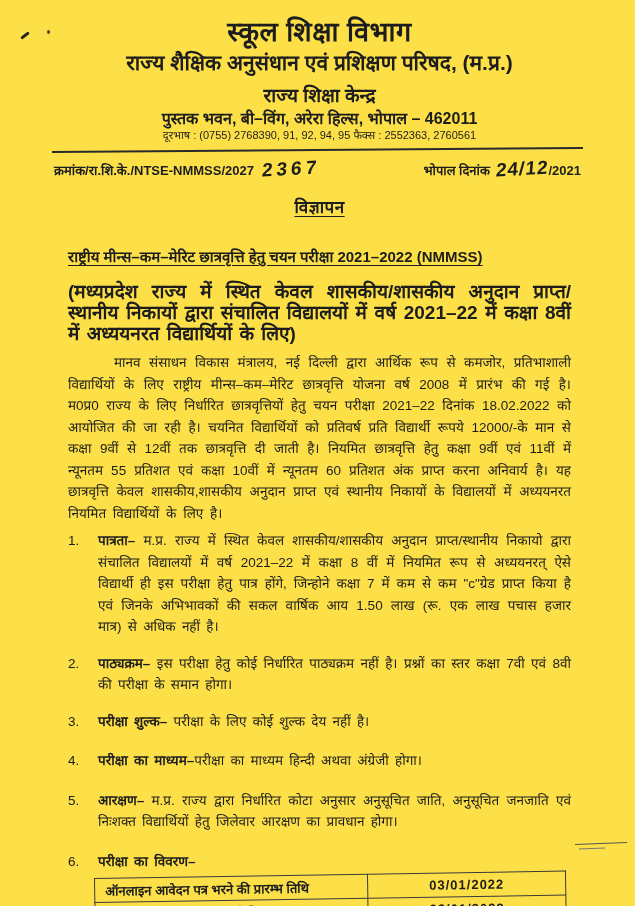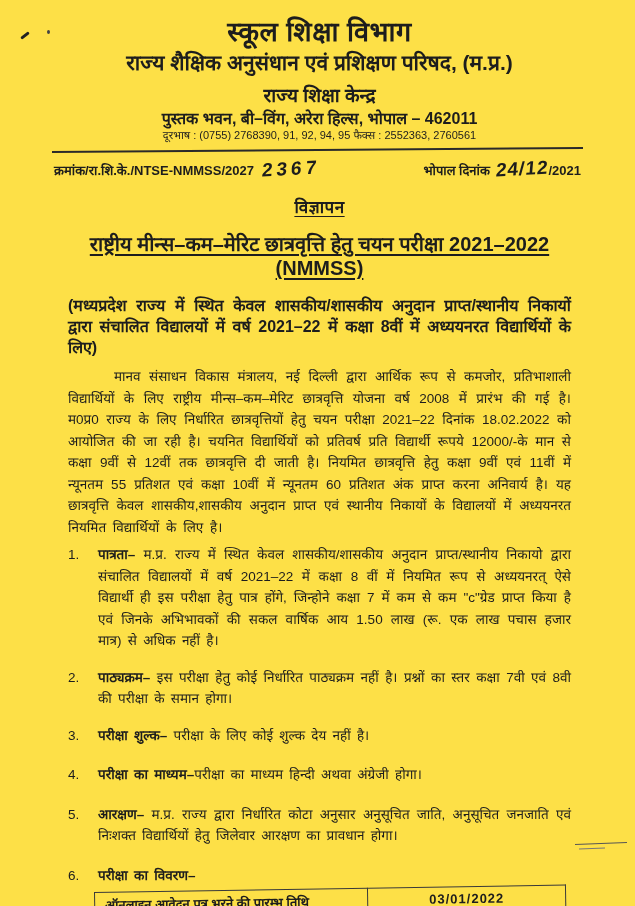--- a/index.html
+++ b/index.html
@@ -45,27 +45,27 @@
     line-height:14px;
   }
   .hand.date{letter-spacing:1px;margin:0 0 0 6px;}
   
   .doc-title{
     text-align:center;font-size:17px;font-weight:bold;
     margin-top:16px;letter-spacing:.5px;
     text-decoration:underline;text-underline-offset:3px;
   }
   .doc-subtitle{
-    text-align:center;font-size:20px;font-weight:bold;
-    margin-top:12px;
+    font-size:15px;font-weight:bold;
+    margin-top:28px;
     text-decoration:underline;text-underline-offset:3px;
   }
   
   .note{
-    font-size:16px;font-weight:bold;line-height:21px;
+    font-size:19px;font-weight:bold;line-height:21px;
     text-align:justify;word-spacing:2px;
     margin:15px 0 0 0;
   }
   .intro{
     font-size:13.5px;line-height:21.5px;
     text-align:justify;word-spacing:3px;
     text-indent:46px;
     margin:8px 0 0 0;
   }
   .items{margin-top:6px;}

